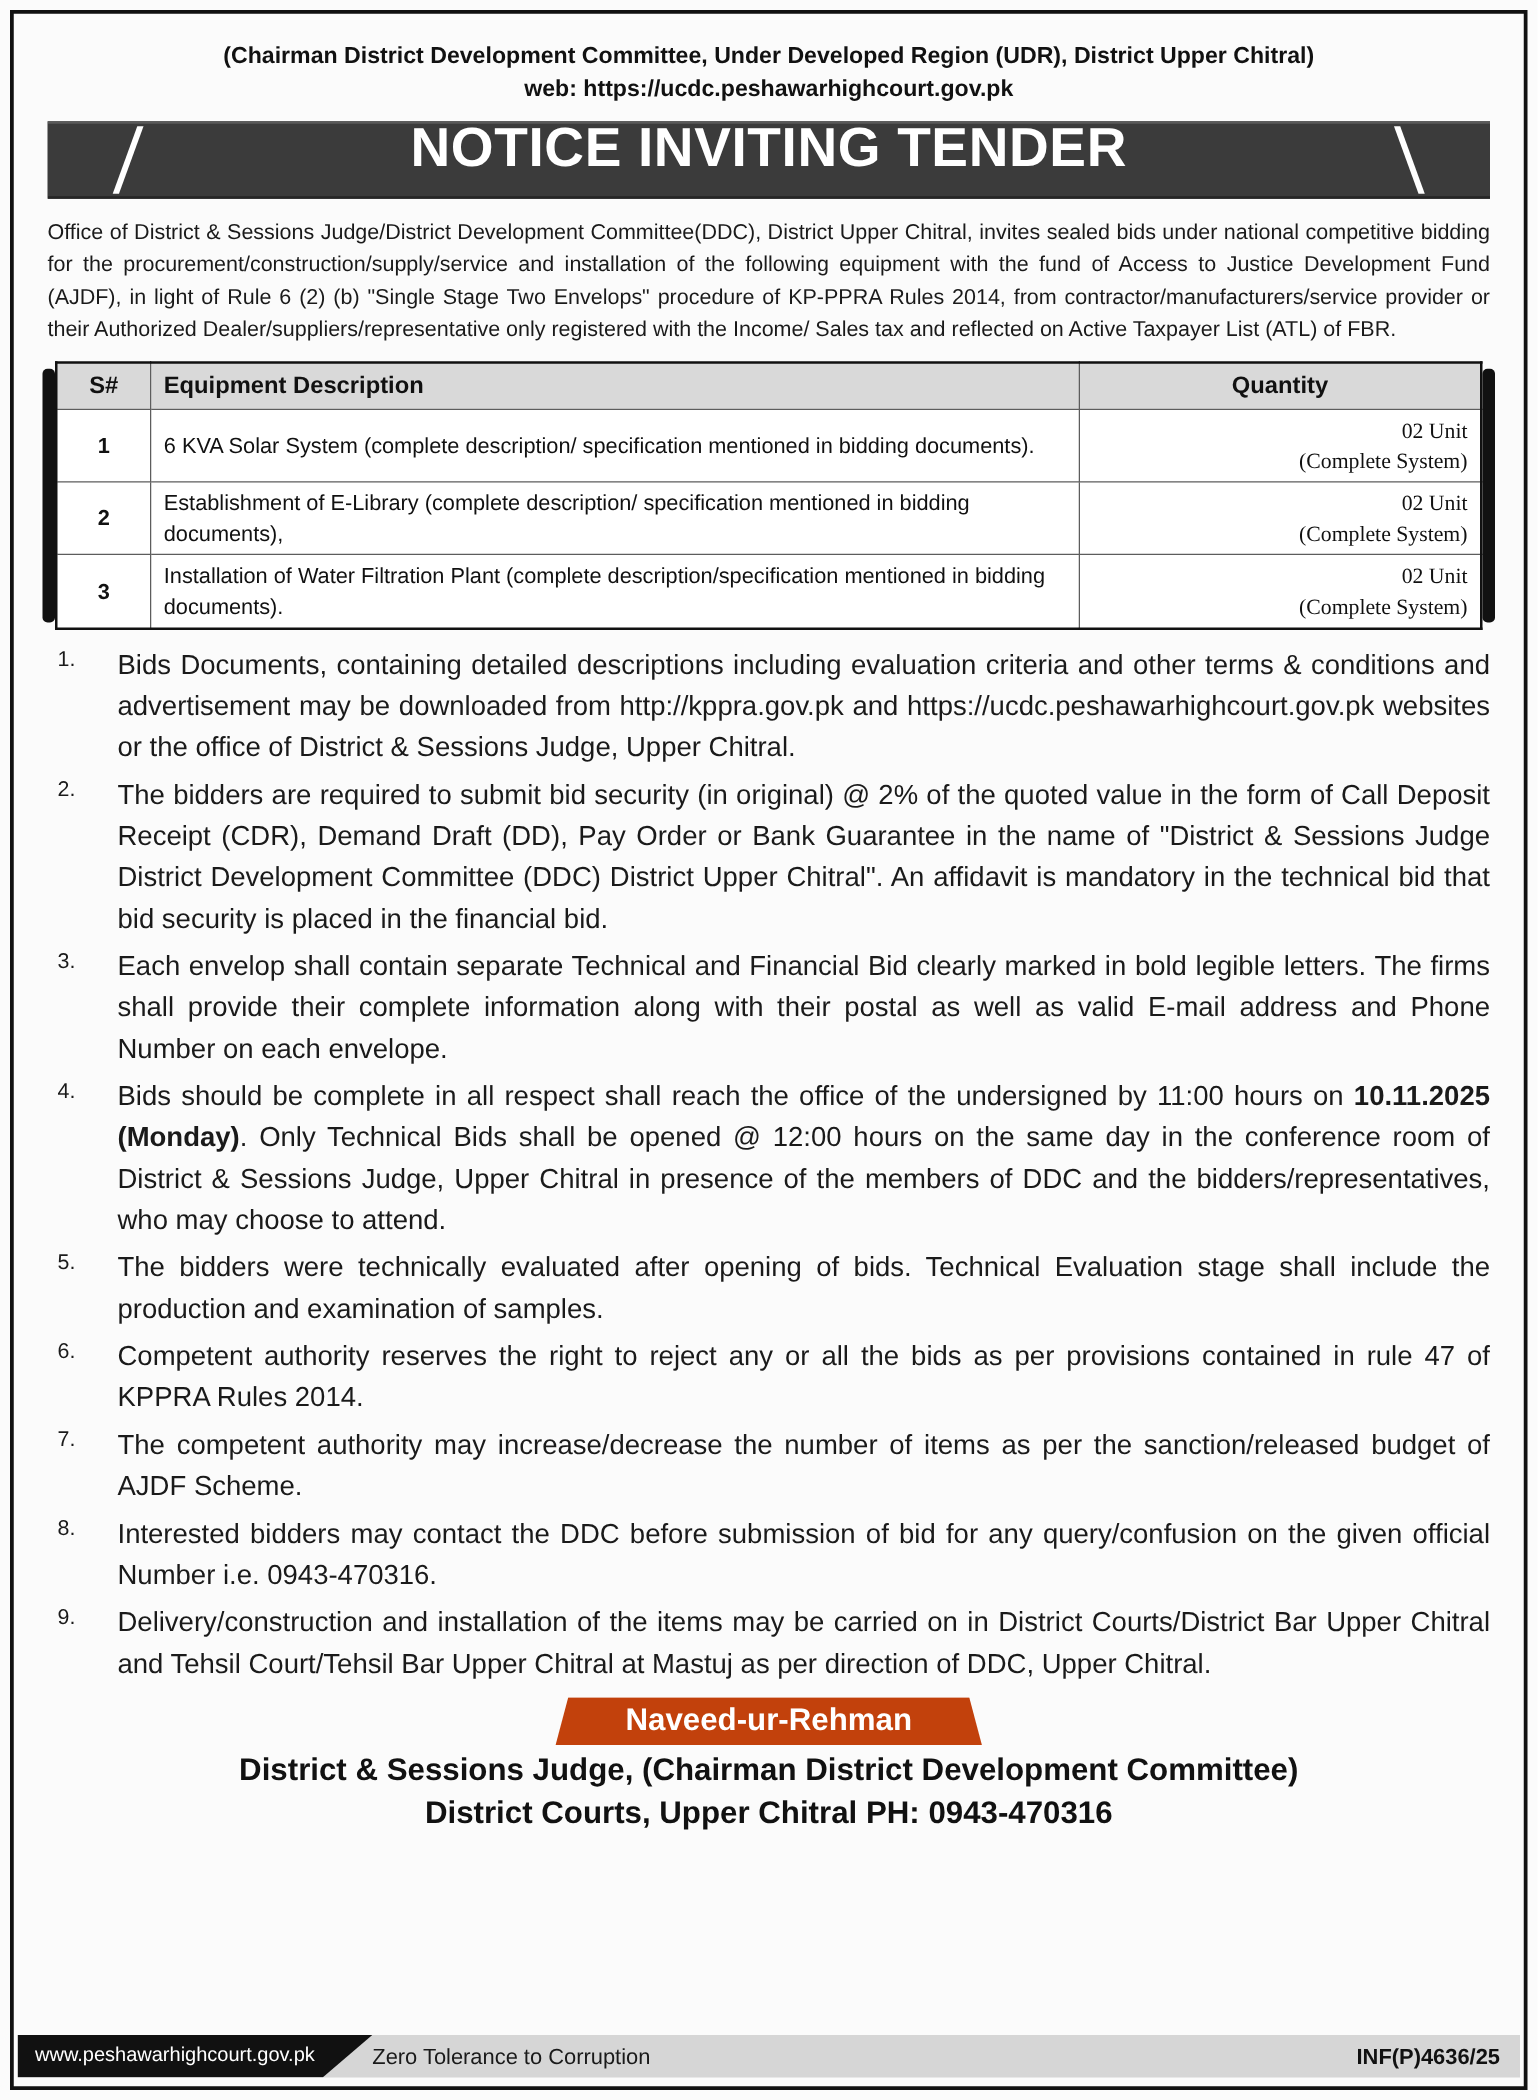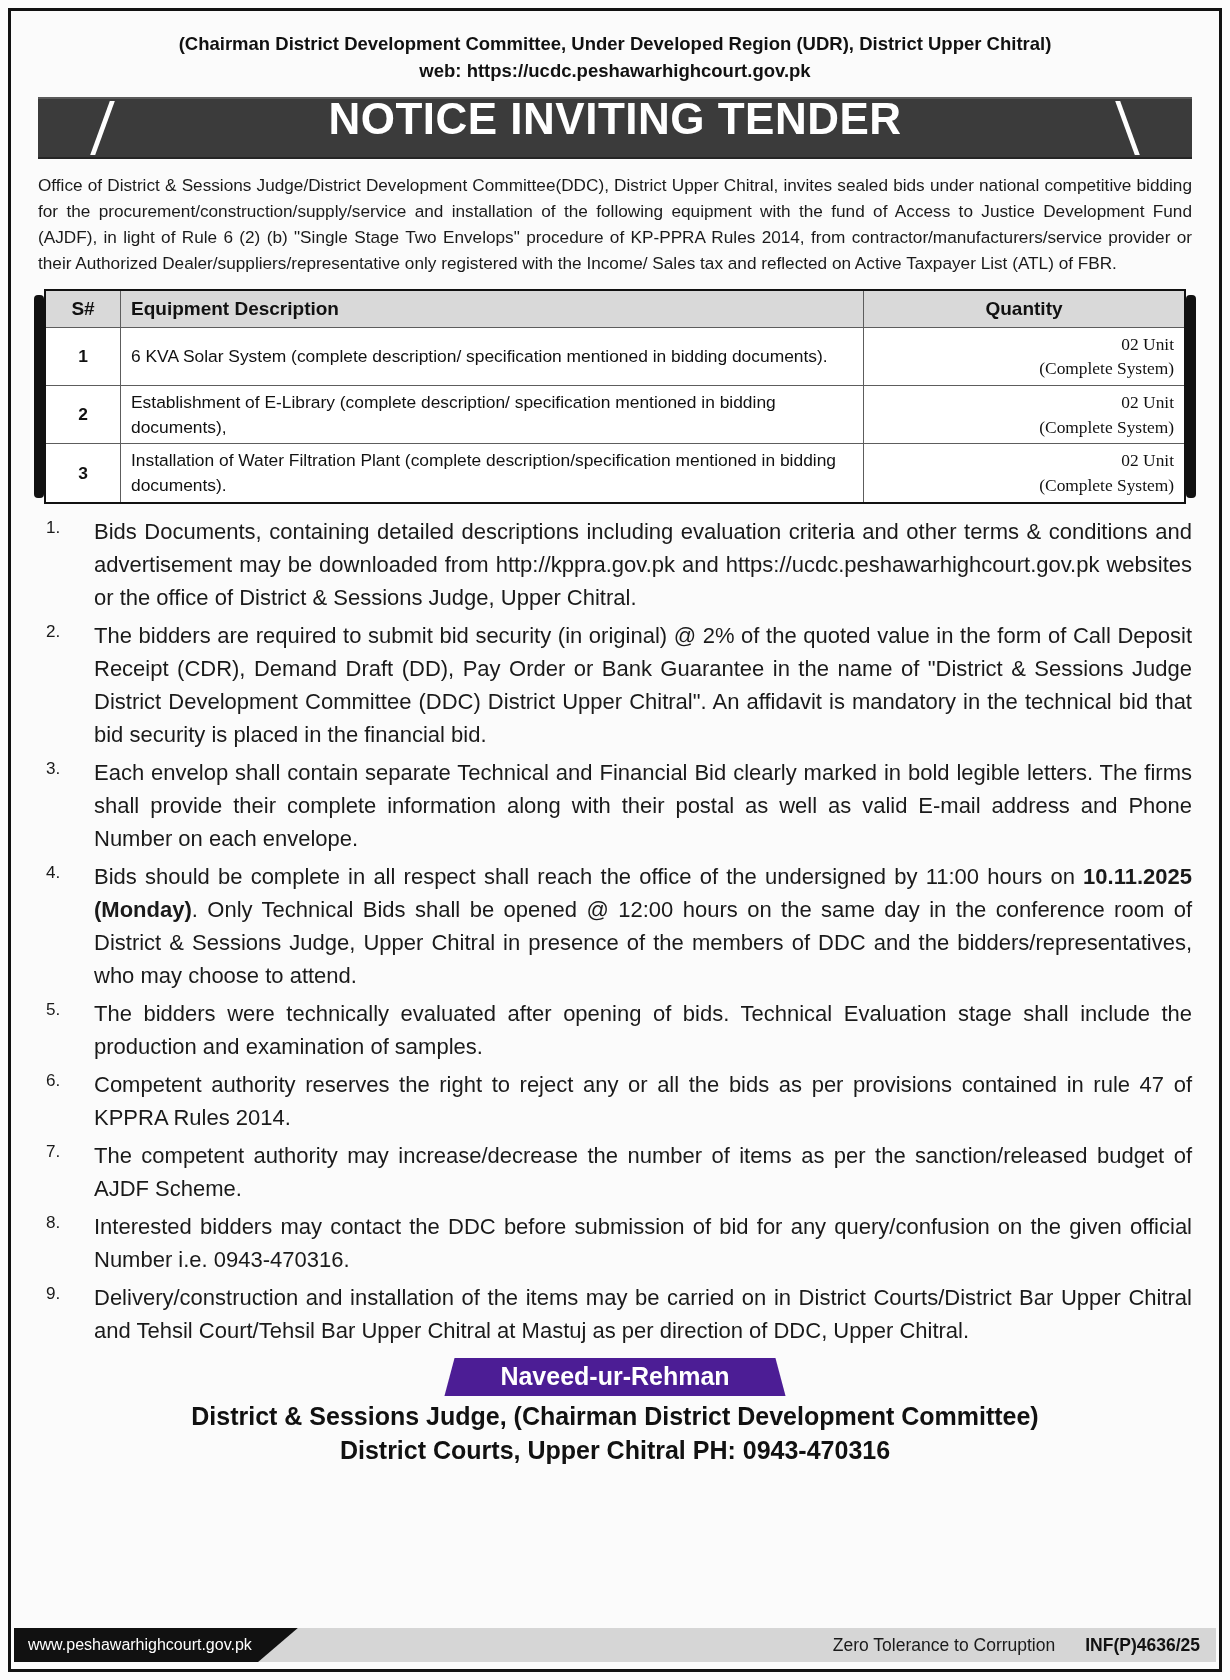--- a/index.html
+++ b/index.html
@@ -190,21 +190,21 @@
   }
   ol.clauses > li .b { font-weight: bold; }
 
   
   .sig-wrap {
     margin-top: 6px;
     display: flex;
     justify-content: center;
   }
   .sig-name {
-    background: #4c1d95;
+    background: #c2410c;
     color: #ffffff;
     font-size: 25px;
     font-weight: bold;
     padding: 5px 56px 6px 56px;
     line-height: 1.1;
     clip-path: polygon(3% 0, 97% 0, 100% 100%, 0 100%);
   }
   .sig-line {
     text-align: center;
     font-size: 25px;
@@ -233,21 +233,21 @@
     font-size: 16px;
     height: 100%;
     display: flex;
     align-items: center;
     padding: 0 46px 0 14px;
     clip-path: polygon(0 0, 100% 0, 86% 100%, 0 100%);
     white-space: nowrap;
   }
   .footer-center {
     flex: 1;
-    text-align: right;
+    text-align: left;
     font-size: 17.5px;
     color: #1a1a1a;
     padding-right: 30px;
   }
   .footer-right {
     font-size: 17.5px;
     font-weight: bold;
     color: #111;
     padding-right: 16px;
     white-space: nowrap;

